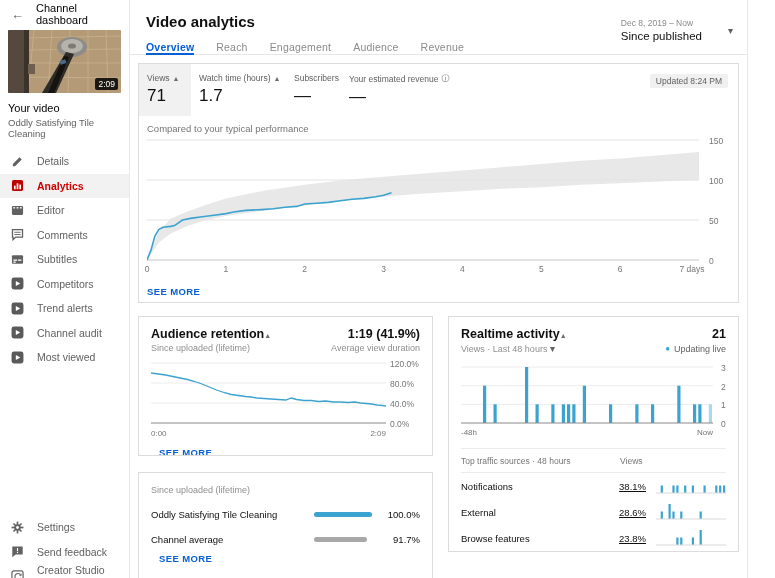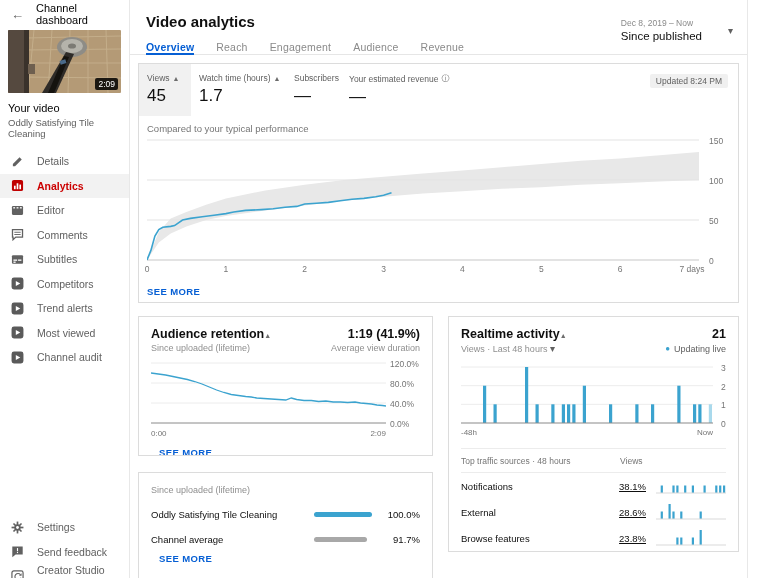--- a/index.html
+++ b/index.html
@@ -187,30 +187,30 @@
         </span>
         <span>Trend alerts</span>
       </div>
       <div class="s-item">
         <span class="ic">
           <svg viewBox="0 0 14 14">
             <rect x="0.6" y="0.6" width="12.8" height="12.8" rx="2.6" fill="#5a5a5a"></rect>
             <path d="M5.2 4.2 L10 7 L5.2 9.8 Z" fill="#fff"></path>
           </svg>
         </span>
-        <span>Most viewed</span>
+        <span>Channel audit</span>
       </div>
       <div class="s-item">
         <span class="ic">
           <svg viewBox="0 0 14 14">
             <rect x="0.6" y="0.6" width="12.8" height="12.8" rx="2.6" fill="#5a5a5a"></rect>
             <path d="M5.2 4.2 L10 7 L5.2 9.8 Z" fill="#fff"></path>
           </svg>
         </span>
-        <span>Channel audit</span>
+        <span>Most viewed</span>
       </div>
     </div>
   <div class="side-foot">
       <div class="s-item">
         <span class="ic">
           <svg viewBox="0 0 14 14">
             <g fill="#616161">
               <circle cx="7" cy="7" r="3.4"></circle>
               <g>
                 <rect x="6.1" y="0.6" width="1.8" height="12.8"></rect>
@@ -266,21 +266,21 @@
     <span class="caret">▾</span>
   </div>
 
   <div class="card overview-card">
     <div class="metrics">
         <div class="metric selected" style="width: 52px;">
           <div class="m-label">
             <span>Views</span>
             <span class="warn">▲</span>
           </div>
-          <div class="m-value">45</div>
+          <div class="m-value">71</div>
         </div>
         <div class="metric" style="width: 95px;">
           <div class="m-label">
             <span>Watch time (hours)</span>
             <span class="warn">▲</span>
           </div>
           <div class="m-value">1.7</div>
         </div>
         <div class="metric" style="width: 55px;">
           <div class="m-label">

